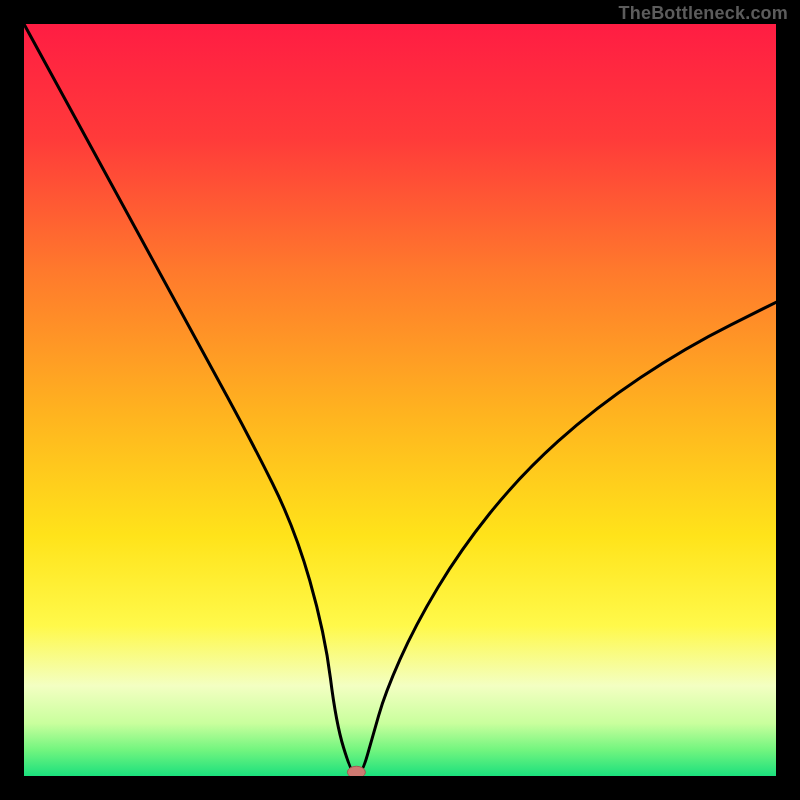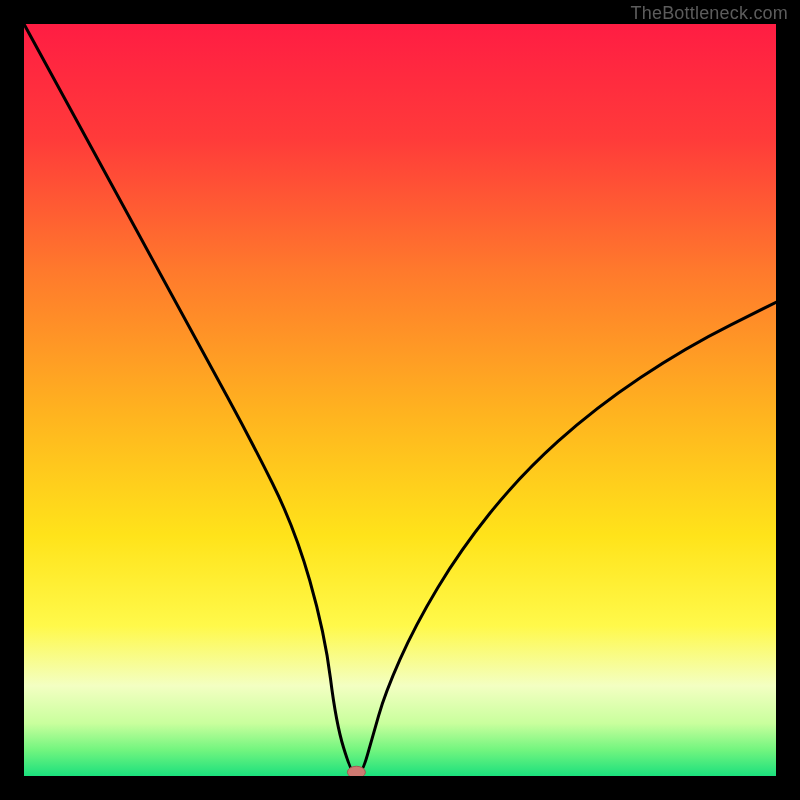--- a/index.html
+++ b/index.html
@@ -31,21 +31,21 @@
     display: block;
     width: 752px;
     height: 752px;
   }
   .watermark {
     position: absolute;
     top: 3px;
     right: 12px;
     color: #5c5c5c;
     font-size: 18px;
-    font-weight: 400;
+    font-weight: 700;
     letter-spacing: 0.2px;
     user-select: none;
   }
 </style>
 </head>
 <body>
 
 <div class="frame">
   <div class="plot-area">
     <svg viewBox="0 0 752 752" preserveAspectRatio="none">

